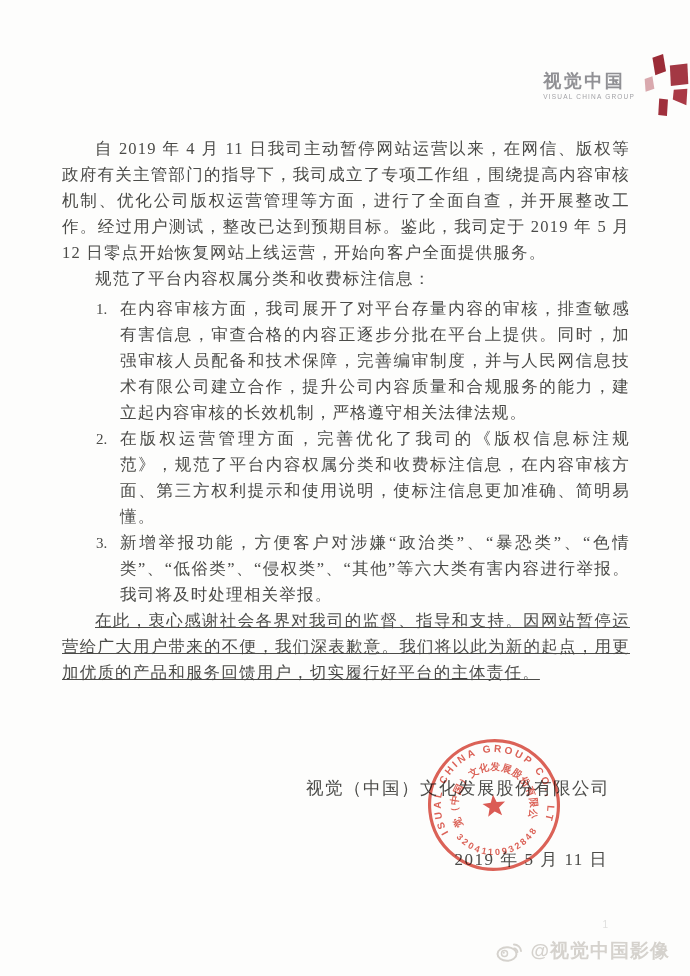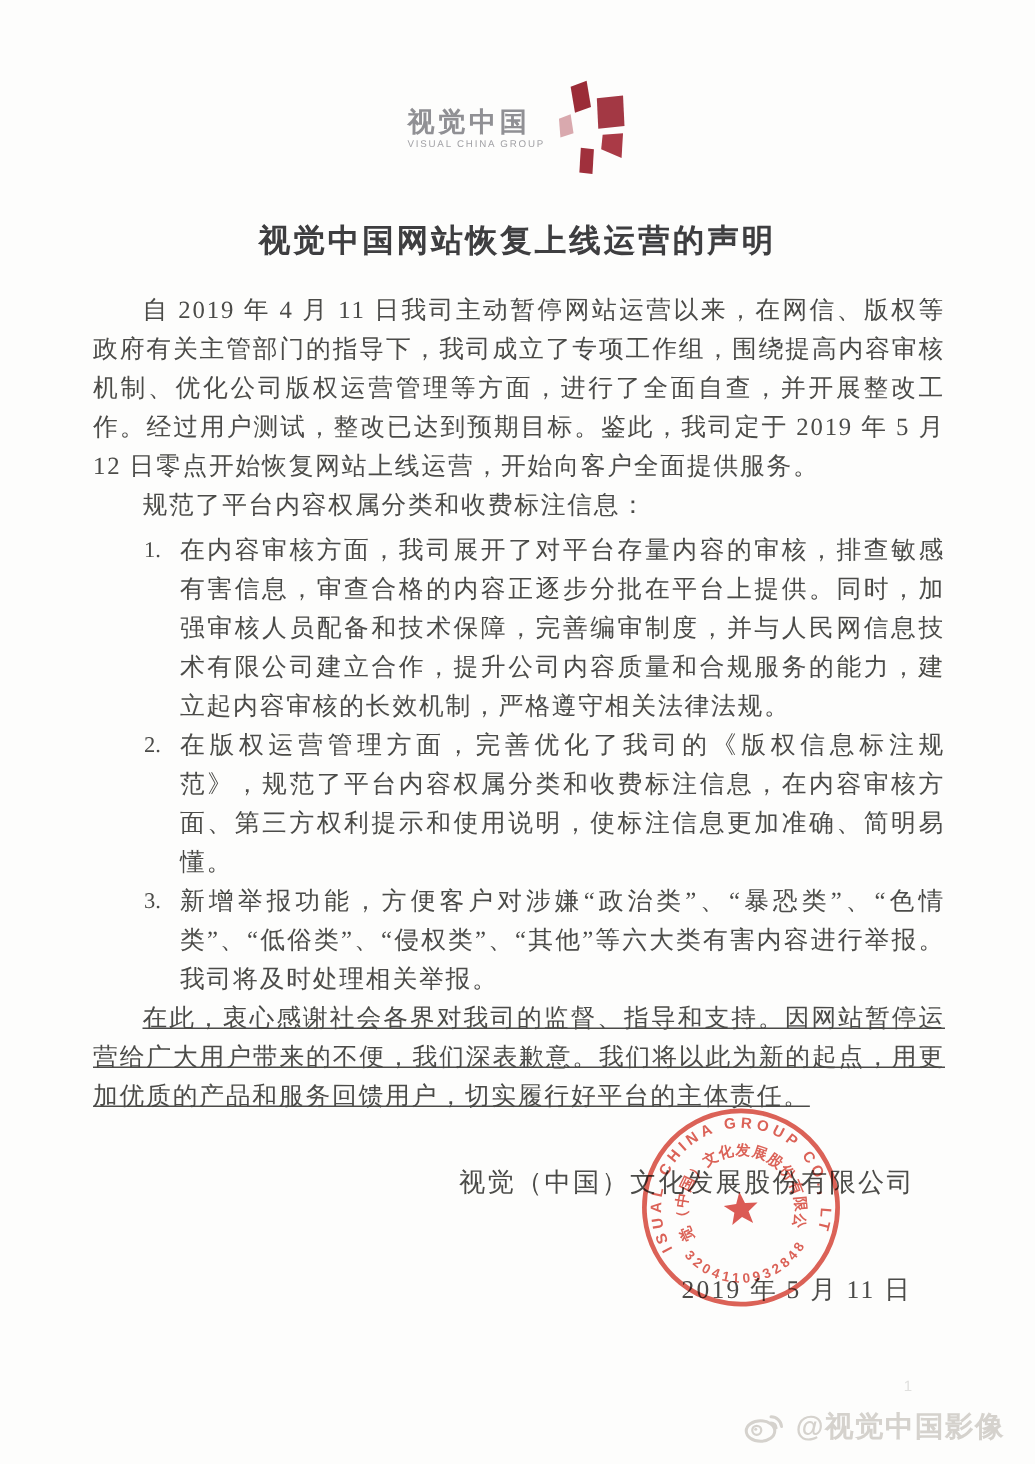--- a/index.html
+++ b/index.html
@@ -7,21 +7,21 @@
     width:690px;height:976px;
     background:#fcfcfb;
     position:relative;
     overflow:hidden;
     font-family:"Liberation Serif", serif;
   }
   .page{position:absolute;inset:0;background:#fdfdfc;}
 
   
   .logo-row{
-    display:flex;justify-content:center;align-items:center;
+    display:flex;justify-content:flex-end;align-items:center;
     padding-top:50px;gap:7px;
   }
   .logo-textblock{text-align:left;margin-top:4px;}
   .logo-cn{
     font-family:"Liberation Sans", sans-serif;
     font-size:18px;font-weight:700;color:#909094;letter-spacing:2.5px;
     line-height:20px;
   }
   .logo-en{
     font-family:"Liberation Sans", sans-serif;
@@ -107,21 +107,20 @@
     </div>
     <svg class="logo-symbol" width="48" height="66" viewBox="0 0 46 68">
       <polygon points="9,8 20,4 23,22 12,26" fill="#9b2c37"></polygon>
       <polygon points="27,16 45,14 46,35 28,37" fill="#a33844"></polygon>
       <polygon points="31,41 45,40 44,57 30,51" fill="#aa3a46"></polygon>
       <polygon points="16,50 25,51 24,68 15,67" fill="#a0303c"></polygon>
       <polygon points="1,30 9,27 11,40 2,43" fill="#b55560" opacity="0.5"></polygon>
     </svg>
   </div>
 
-  <div class="doc-title">视觉中国网站恢复上线运营的声明</div>
 
   <div class="content">
     <p class="para">自 2019 年 4 月 11 日我司主动暂停网站运营以来，在网信、版权等政府有关主管部门的指导下，我司成立了专项工作组，围绕提高内容审核机制、优化公司版权运营管理等方面，进行了全面自查，并开展整改工作。经过用户测试，整改已达到预期目标。鉴此，我司定于 2019 年 5 月 12 日零点开始恢复网站上线运营，开始向客户全面提供服务。</p>
     <p class="lead-in">规范了平台内容权属分类和收费标注信息：</p>
 
     <div class="num-list">
       <div class="num-item">
         <span class="num">1.</span>
         <span class="itext">在内容审核方面，我司展开了对平台存量内容的审核，排查敏感有害信息，审查合格的内容正逐步分批在平台上提供。同时，加强审核人员配备和技术保障，完善编审制度，并与人民网信息技术有限公司建立合作，提升公司内容质量和合规服务的能力，建立起内容审核的长效机制，严格遵守相关法律法规。</span>
       </div>

